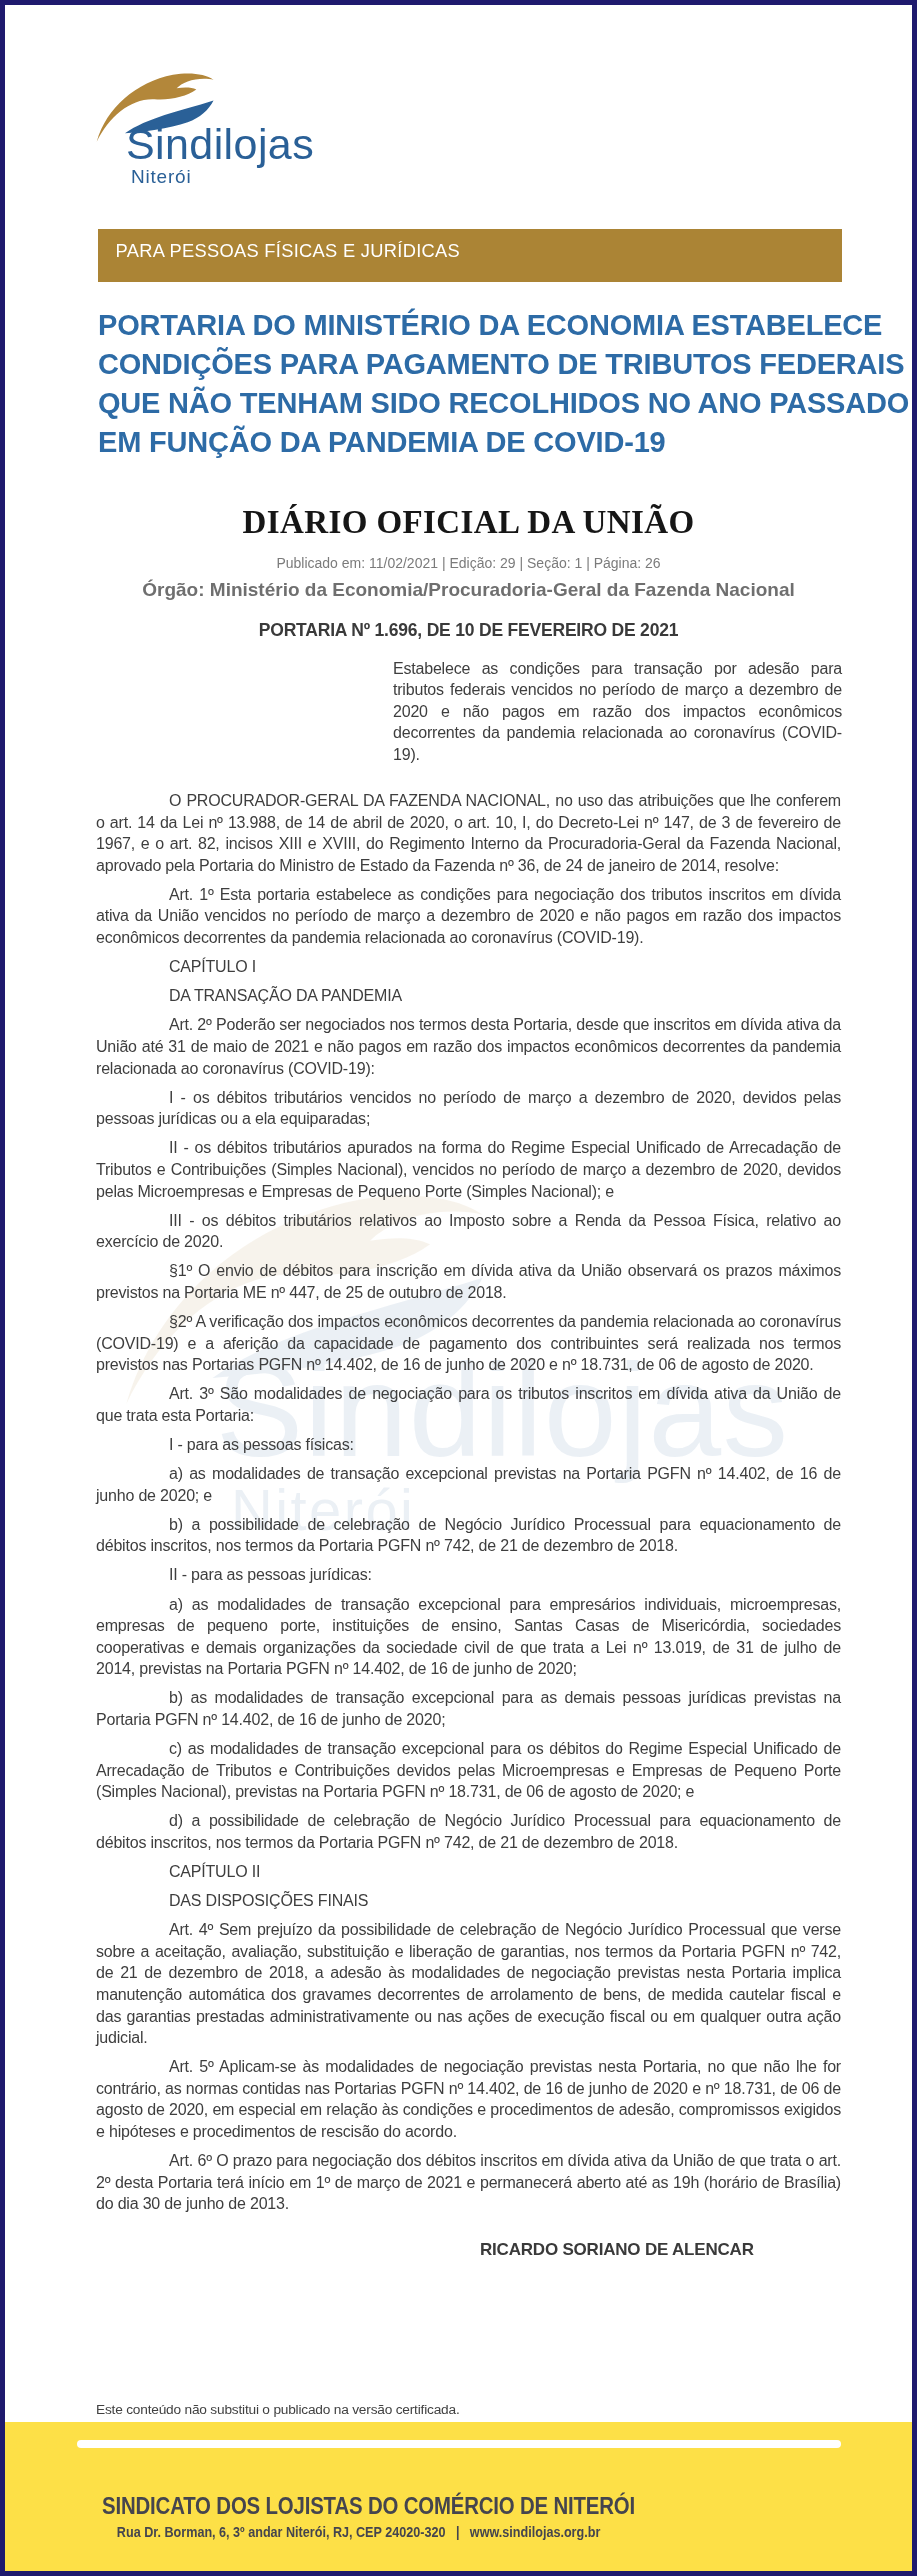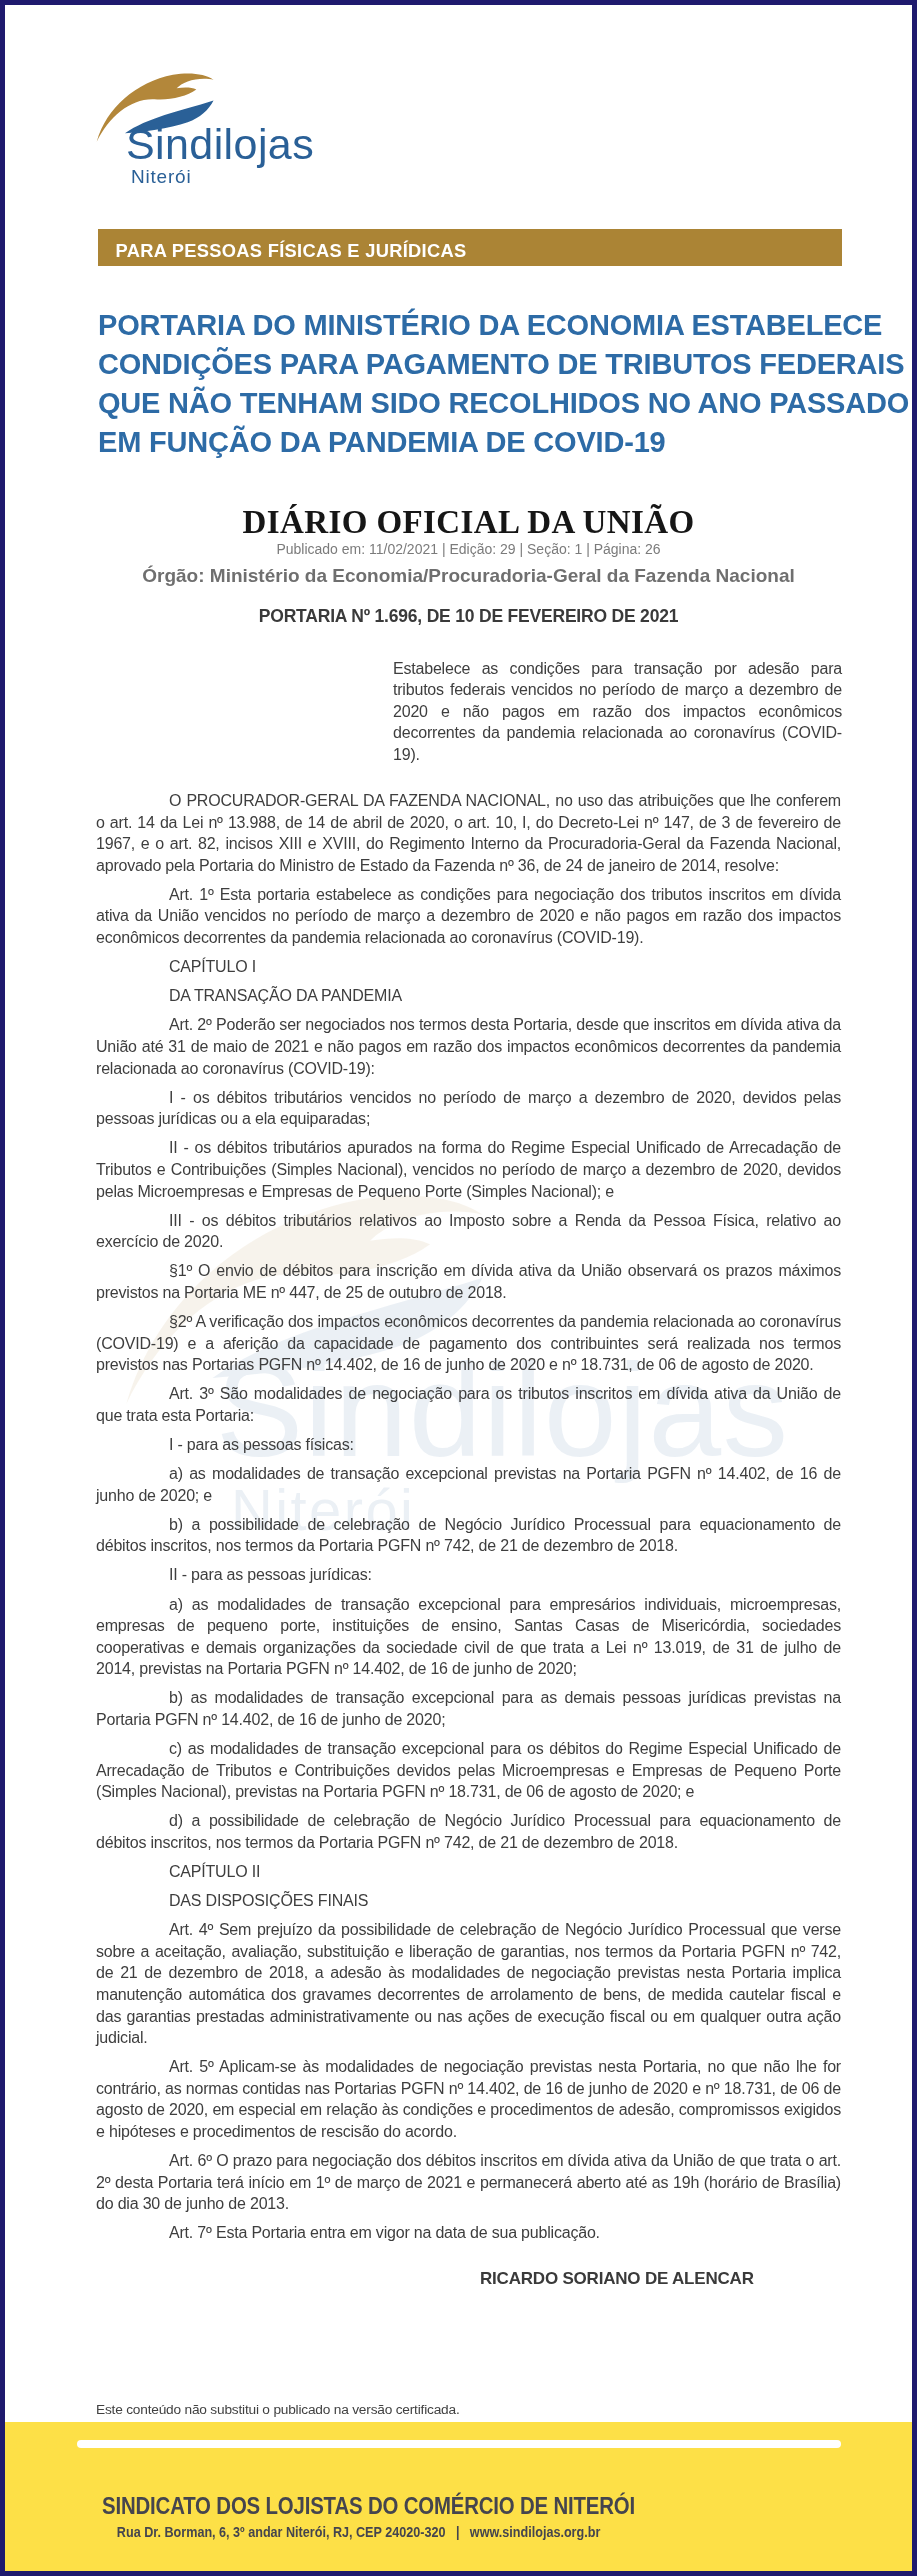--- a/index.html
+++ b/index.html
@@ -20,40 +20,40 @@
   .logo-city{position:absolute;left:38px;top:96px;font-size:19px;color:#2a6097;letter-spacing:0.8px;white-space:nowrap;}
   .header-logo{left:88px;top:65px;z-index:1;}
   
   .watermark{
     position:absolute;left:110px;top:1180px;width:249px;height:133px;
     transform:scale(3.05);transform-origin:0 0;
     opacity:0.09;z-index:0;pointer-events:none;
   }
   
   .banner{
-    position:absolute;left:93px;top:224px;width:744px;height:37px;
+    position:absolute;left:93px;top:224px;width:744px;height:53px;
     background:#ab8435;color:#ffffff;
-    font-size:18.3px;font-weight:bold;letter-spacing:0.3px;
+    font-size:18.3px;font-weight:normal;letter-spacing:0.3px;
     line-height:44px;padding-left:17.5px;box-sizing:border-box;
     white-space:nowrap;
   }
   
   .headline{
     position:absolute;left:93px;top:301px;width:756px;
     color:#2d6ba6;font-size:29px;font-weight:bold;
     line-height:39px;letter-spacing:-0.2px;
   }
   .headline div{white-space:nowrap;}
   
   .dou{position:absolute;left:91px;top:499px;width:745px;text-align:center;}
   .dou-title{
     font-family:"Liberation Serif","DejaVu Serif",serif;
     font-size:33px;font-weight:bold;color:#161616;letter-spacing:0.4px;
   }
-  .dou-meta{font-size:14px;color:#7b7b7b;}
+  .dou-meta{margin-top:14px;font-size:14px;color:#7b7b7b;}
   .dou-organ{margin-top:7.5px;font-size:19px;font-weight:bold;color:#6f6f6f;}
   .ordinance{margin-top:19px;font-size:17.5px;font-weight:bold;color:#3a3a3a;letter-spacing:-0.2px;}
   
   .summary{
     position:absolute;left:388px;top:653px;width:449px;
     font-size:16px;line-height:21.4px;letter-spacing:-0.2px;
     color:#3e3e3e;text-align:justify;
   }
   
   .body-text{position:absolute;left:91px;top:785px;width:745px;}
@@ -155,21 +155,20 @@
         <p class="para">II - para as pessoas jurídicas:</p>
         <p class="para">a) as modalidades de transação excepcional para empresários individuais, microempresas, empresas de pequeno porte, instituições de ensino, Santas Casas de Misericórdia, sociedades cooperativas e demais organizações da sociedade civil de que trata a Lei nº 13.019, de 31 de julho de 2014, previstas na Portaria PGFN nº 14.402, de 16 de junho de 2020;</p>
         <p class="para">b) as modalidades de transação excepcional para as demais pessoas jurídicas previstas na Portaria PGFN nº 14.402, de 16 de junho de 2020;</p>
         <p class="para">c) as modalidades de transação excepcional para os débitos do Regime Especial Unificado de Arrecadação de Tributos e Contribuições devidos pelas Microempresas e Empresas de Pequeno Porte (Simples Nacional), previstas na Portaria PGFN nº 18.731, de 06 de agosto de 2020; e</p>
         <p class="para">d) a possibilidade de celebração de Negócio Jurídico Processual para equacionamento de débitos inscritos, nos termos da Portaria PGFN nº 742, de 21 de dezembro de 2018.</p>
         <p class="para">CAPÍTULO II</p>
         <p class="para">DAS DISPOSIÇÕES FINAIS</p>
         <p class="para">Art. 4º Sem prejuízo da possibilidade de celebração de Negócio Jurídico Processual que verse sobre a aceitação, avaliação, substituição e liberação de garantias, nos termos da Portaria PGFN nº 742, de 21 de dezembro de 2018, a adesão às modalidades de negociação previstas nesta Portaria implica manutenção automática dos gravames decorrentes de arrolamento de bens, de medida cautelar fiscal e das garantias prestadas administrativamente ou nas ações de execução fiscal ou em qualquer outra ação judicial.</p>
         <p class="para">Art. 5º Aplicam-se às modalidades de negociação previstas nesta Portaria, no que não lhe for contrário, as normas contidas nas Portarias PGFN nº 14.402, de 16 de junho de 2020 e nº 18.731, de 06 de agosto de 2020, em especial em relação às condições e procedimentos de adesão, compromissos exigidos e hipóteses e procedimentos de rescisão do acordo.</p>
         <p class="para">Art. 6º O prazo para negociação dos débitos inscritos em dívida ativa da União de que trata o art. 2º desta Portaria terá início em 1º de março de 2021 e permanecerá aberto até as 19h (horário de Brasília) do dia 30 de junho de 2013.</p>
-        <p class="para">Art. 7º Esta Portaria entra em vigor na data de sua publicação.</p>
       </div>
     <div class="signature">RICARDO SORIANO DE ALENCAR</div>
   </div>
 
   <div class="disclaimer">Este conteúdo não substitui o publicado na versão certificada.</div>
 
   <div class="footer">
     <div class="footer-bar"></div>
     <div class="footer-org">
       <span class="org-name">SINDICATO DOS LOJISTAS DO COMÉRCIO DE NITERÓI</span>

